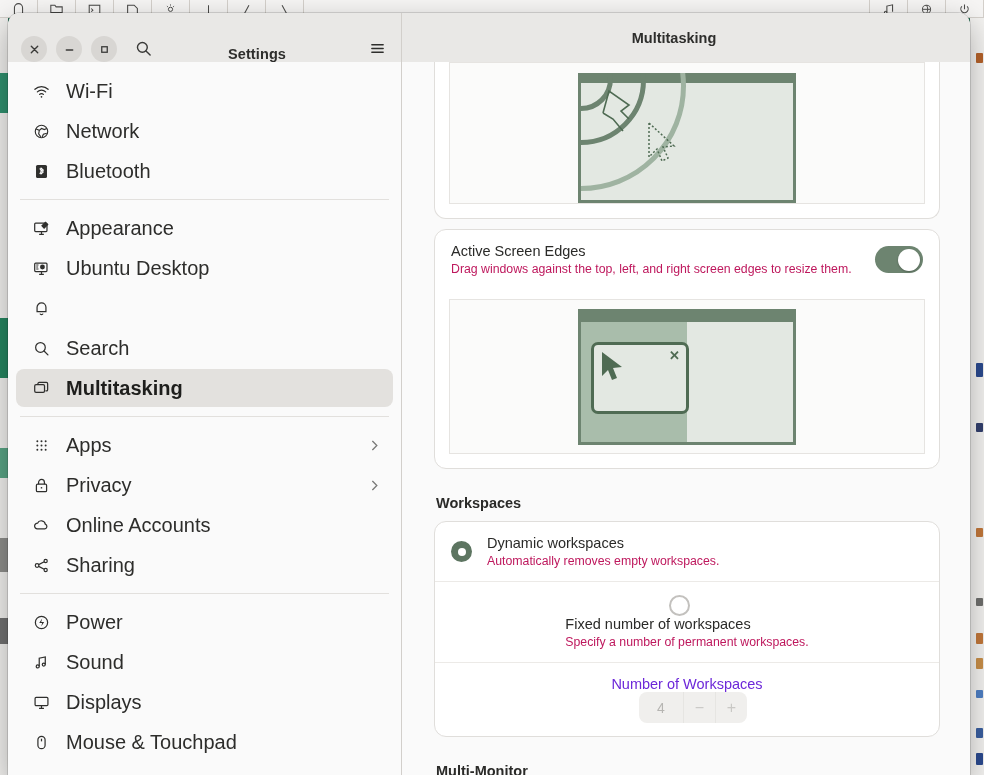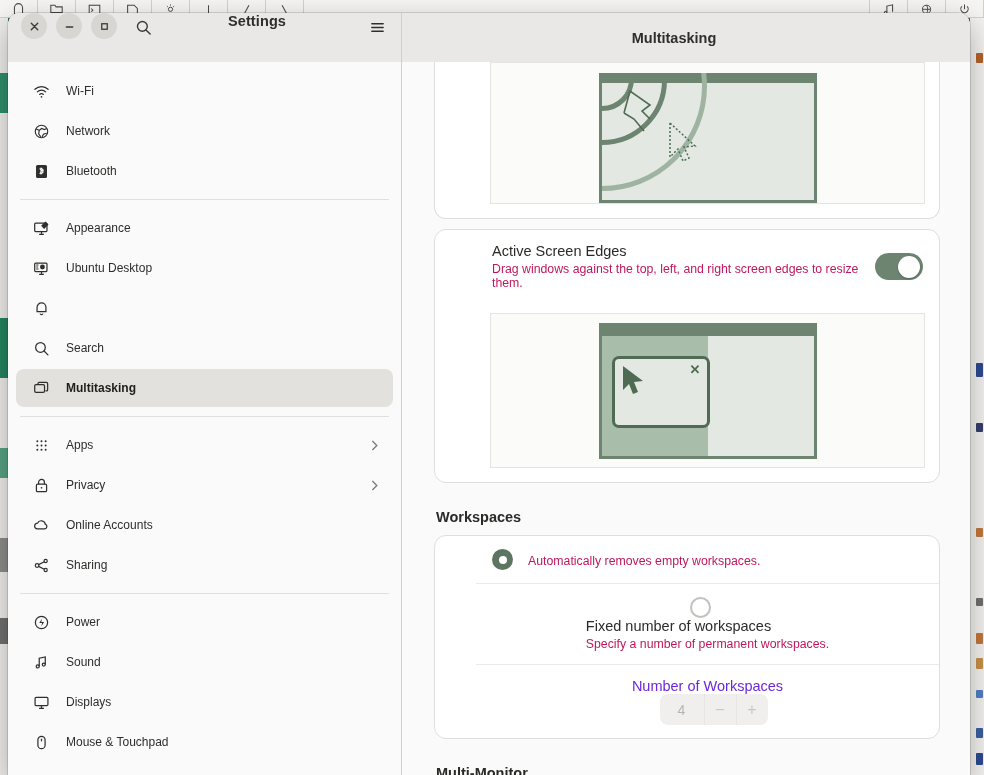--- a/index.html
+++ b/index.html
@@ -49,21 +49,21 @@
     overflow: hidden;
     box-shadow: 0 0 0 1px rgba(0,0,0,.13), 0 10px 30px rgba(0,0,0,.30);
     display: flex; flex-direction: column;
   }
 
   
   #headerbar { display: flex; height: 49px; flex: 0 0 49px; }
   #hb-left {
     width: 394px; flex: 0 0 394px;
     background: #e9e8e6;
-    display: flex; align-items: flex-start;
+    display: flex; align-items: flex-end;
     padding: 0 10px 0 13px; gap: 9px;
     border-right: 1px solid #d2cfcb;
   }
   .wbtn {
     width: 26px; height: 26px; border-radius: 50%;
     background: #d8d6d3; border: none;
     display: flex; align-items: center; justify-content: center;
     color: #3a3a38; cursor: pointer; flex: 0 0 26px;
   }
   #search-btn {
@@ -111,37 +111,36 @@
     border-radius: 8px; cursor: pointer;
     color: #2d2d2b;
   }
   .nav-item.selected { background: #e3e1de; }
   .nav-item.selected .nav-label { font-weight: bold; color: #1e1e1c; }
   .nav-ico {
     width: 22px; flex: 0 0 22px;
     display: flex; align-items: center; justify-content: center;
     color: #2f2f2d; margin-right: 14px;
   }
-  .nav-label { font-size: 12px; flex: 1; }
+  .nav-label { font-size: 20px; flex: 1; }
   .nav-chev { color: #7a7a78; display: flex; align-items: center; }
 
   
   #content {
     flex: 1; background: #fafafa;
     overflow: hidden; position: relative;
     padding: 0 32px 0 32px;
   }
   #content-inner { width: 506px; margin: 0 auto; padding-bottom: 20px; }
 
   .card {
     background: #ffffff;
     border: 1px solid #e0dedb;
     border-radius: 12px;
     overflow: hidden;
-    padding-left: 41px;
   }
   .card.top-clipped {
     border-top: none;
     border-top-left-radius: 0; border-top-right-radius: 0;
     margin-top: 0;
   }
   .card.bottom-clipped { border-bottom: none; border-bottom-left-radius: 0; border-bottom-right-radius: 0; }
   .row { display: flex; align-items: center; padding: 13px 16px; }
   .row + .row { border-top: 1px solid #eceae7; flex-direction: column; }
   .row-text { flex: 1; min-width: 0; }
@@ -590,20 +589,21 @@
               </div>
             </div>
           </div>
         </div>
 
         <div class="section-head">Workspaces</div>
         <div class="card">
           <div class="row">
             <span class="radio on"></span>
             <div class="row-text">
+              <div class="row-title">Dynamic workspaces</div>
               <div class="row-sub">Automatically removes empty workspaces.</div>
             </div>
           </div>
           <div class="row">
             <span class="radio"></span>
             <div class="row-text">
               <div class="row-title">Fixed number of workspaces</div>
               <div class="row-sub">Specify a number of permanent workspaces.</div>
             </div>
           </div>

